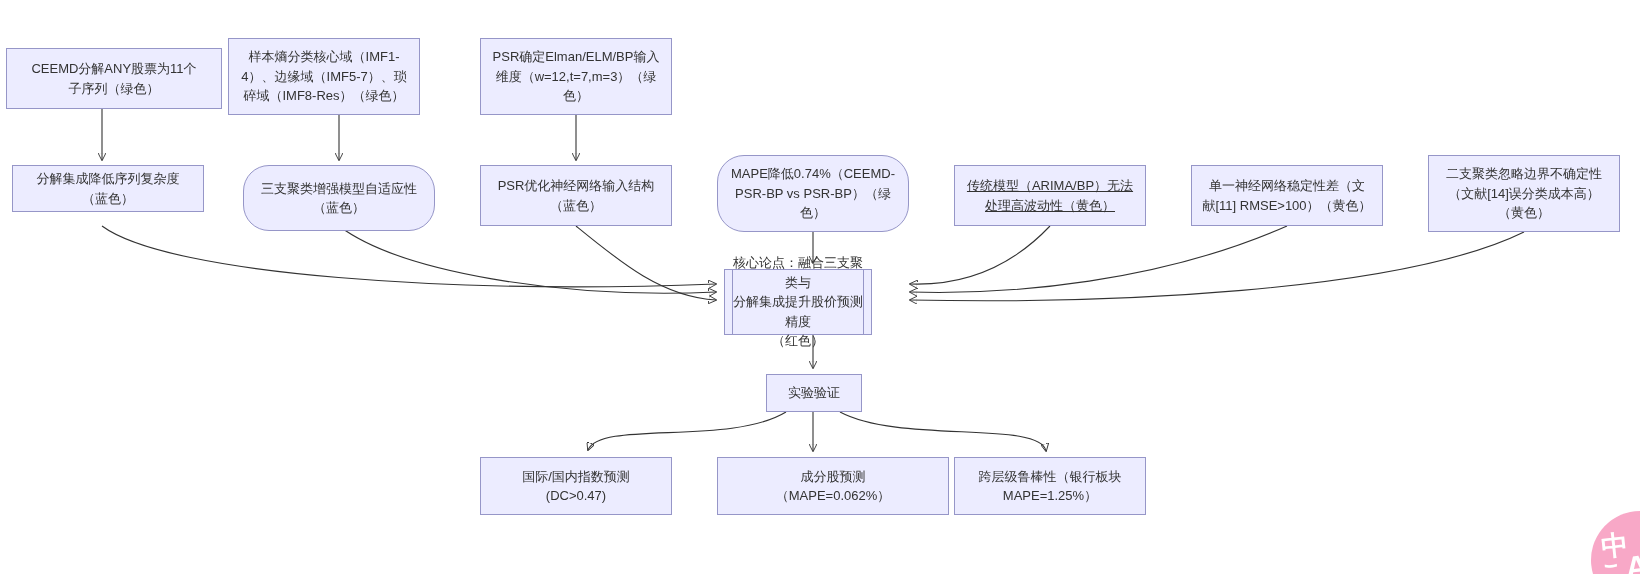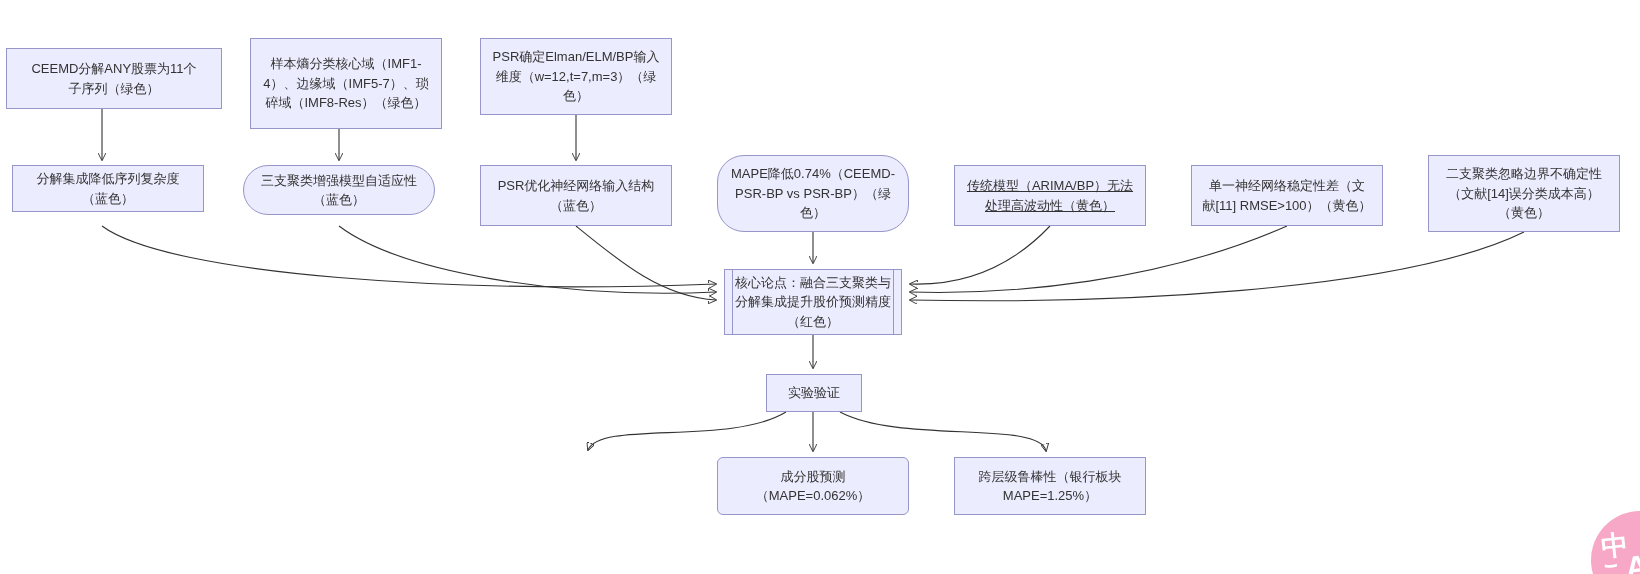--- a/index.html
+++ b/index.html
@@ -60,36 +60,36 @@
     <path d="M813,335 L813,368" marker-end="url(#arrow)"></path>
     <path d="M786,412 C730,446 600,420 588,450" marker-end="url(#arrow)"></path>
     <path d="M813,412 L813,451" marker-end="url(#arrow)"></path>
     <path d="M840,412 C900,444 1040,420 1046,451" marker-end="url(#arrow)"></path>
   </svg>
 
   <div class="node" style="left:6px;top:48px;width:216px;height:61px;">
     <span class="lbl">CEEMD分解ANY股票为11个
 子序列（绿色）</span>
   </div>
-  <div class="node" style="left:250px;top:38px;width:192px;height:91px;">
+  <div class="node" style="left:228px;top:38px;width:192px;height:77px;">
     <span class="lbl">样本熵分类核心域（IMF1-
 4）、边缘域（IMF5-7）、琐
 碎域（IMF8-Res）（绿色）</span>
   </div>
   <div class="node" style="left:480px;top:38px;width:192px;height:77px;justify-content:center;">
     <span class="lbl">PSR确定Elman/ELM/BP输入
 维度（w=12,t=7,m=3）（绿
 色）</span>
   </div>
 
   <div class="node" style="left:12px;top:165px;width:192px;height:47px;">
     <span class="lbl">分解集成降低序列复杂度
 （蓝色）</span>
   </div>
-  <div class="node" style="left:243px;top:165px;width:192px;height:50px;border-radius:26px;">
+  <div class="node" style="left:243px;top:165px;width:192px;height:66px;border-radius:26px;">
     <span class="lbl">三支聚类增强模型自适应性
 （蓝色）</span>
   </div>
   <div class="node" style="left:480px;top:165px;width:192px;height:61px;">
     <span class="lbl">PSR优化神经网络输入结构
 （蓝色）</span>
   </div>
   <div class="node" style="left:717px;top:155px;width:192px;height:77px;border-radius:27px;">
     <span class="lbl">MAPE降低0.74%（CEEMD-
 PSR-BP vs PSR-BP）（绿
@@ -102,31 +102,35 @@
   <div class="node" style="left:1191px;top:165px;width:192px;height:61px;">
     <span class="lbl">单一神经网络稳定性差（文
 献[11] RMSE&gt;100）（黄色）</span>
   </div>
   <div class="node" style="left:1428px;top:155px;width:192px;height:77px;">
     <span class="lbl">二支聚类忽略边界不确定性
 （文献[14]误分类成本高）
 （黄色）</span>
   </div>
 
-  <div class="node subroutine" style="left:724px;top:269px;width:178px;height:66px;">
+  <div class="node subroutine" style="left:724px;top:269px;width:148px;height:66px;">
     <span class="lbl">核心论点：融合三支聚类与
 分解集成提升股价预测精度
 （红色）</span>
   </div>
 
   <div class="node" style="left:766px;top:374px;width:96px;height:38px;">
     <span class="lbl">实验验证</span>
   </div>
 
-  <div class="node" style="left:717px;top:457px;width:192px;height:58px;border-radius:6px;">
+  <div class="node" style="left:480px;top:457px;width:192px;height:58px;">
+    <span class="lbl">国际/国内指数预测
+(DC&gt;0.47)</span>
+  </div>
+  <div class="node" style="left:717px;top:457px;width:232px;height:58px;">
     <span class="lbl">成分股预测
 （MAPE=0.062%）</span>
   </div>
   <div class="node" style="left:954px;top:457px;width:192px;height:58px;">
     <span class="lbl">跨层级鲁棒性（银行板块
 MAPE=1.25%）</span>
   </div>
 
   <div class="badge">
     <span class="ch-top">中</span>

